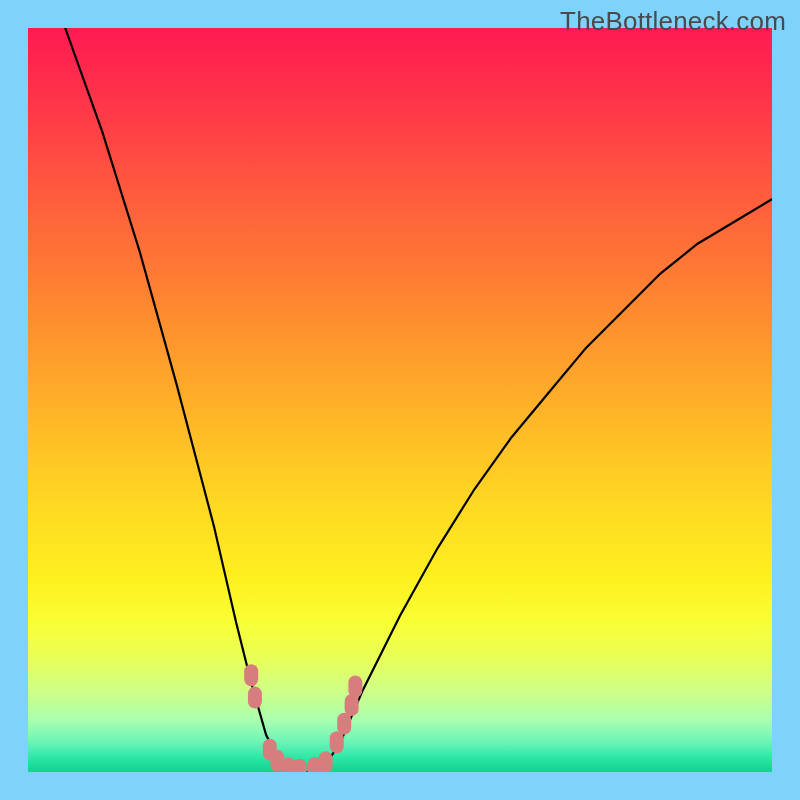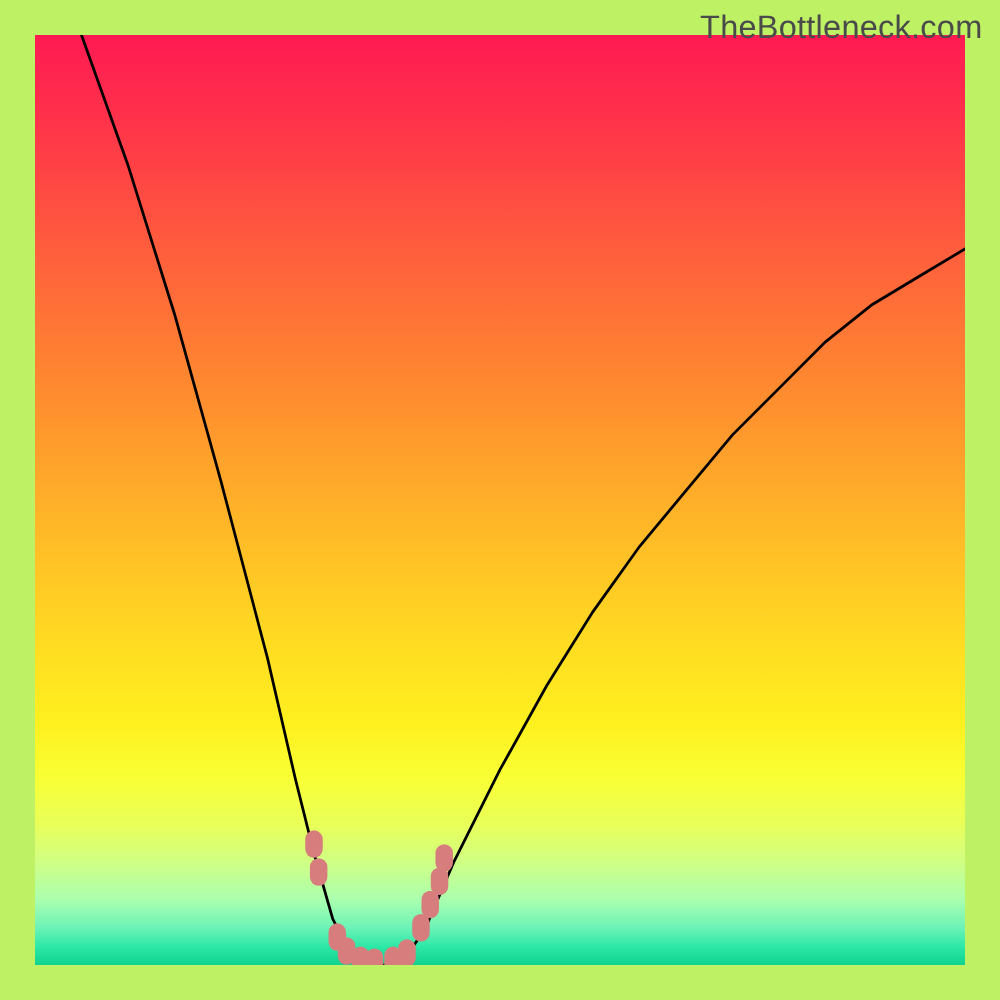--- a/index.html
+++ b/index.html
@@ -10,21 +10,21 @@
     background: #000;
     font-family: Arial, Helvetica, sans-serif;
     overflow: hidden;
   }
   .frame {
     position: absolute;
     left: 0;
     top: 0;
     width: 800px;
     height: 800px;
-    background: #bef264;
+    background: #7dd3fc;
   }
   .plot-area {
     position: absolute;
     left: 28px;
     top: 28px;
     width: 744px;
     height: 744px;
     overflow: hidden;
   }
   .gradient-bg {

